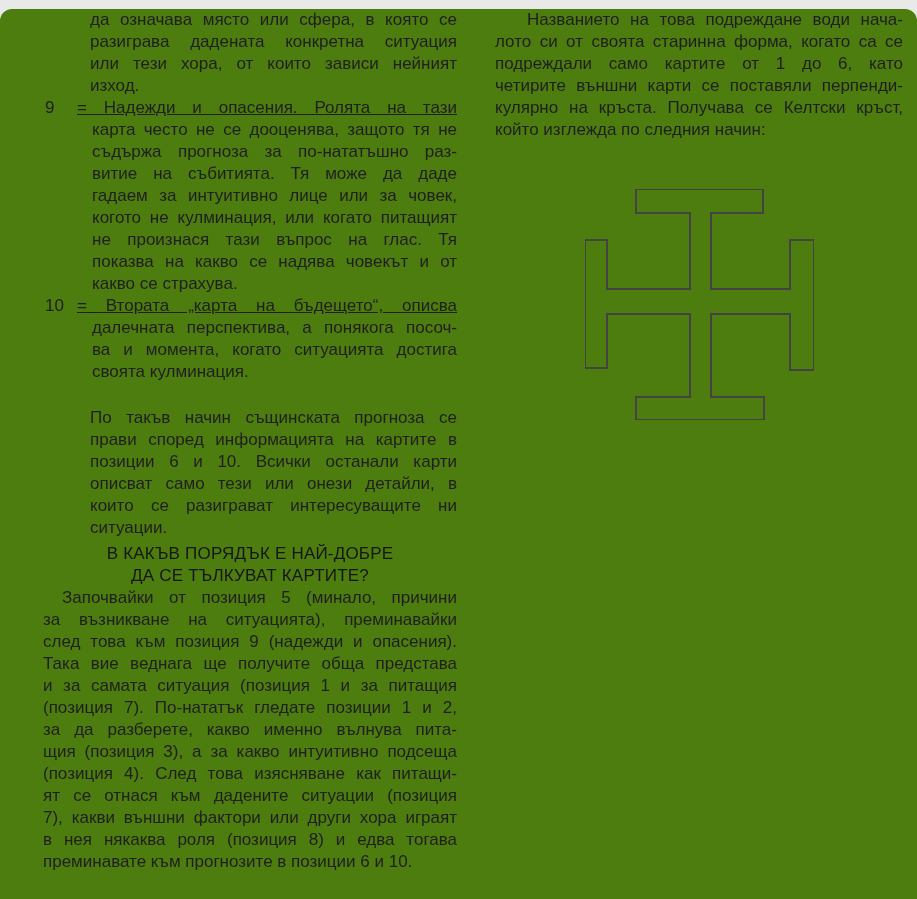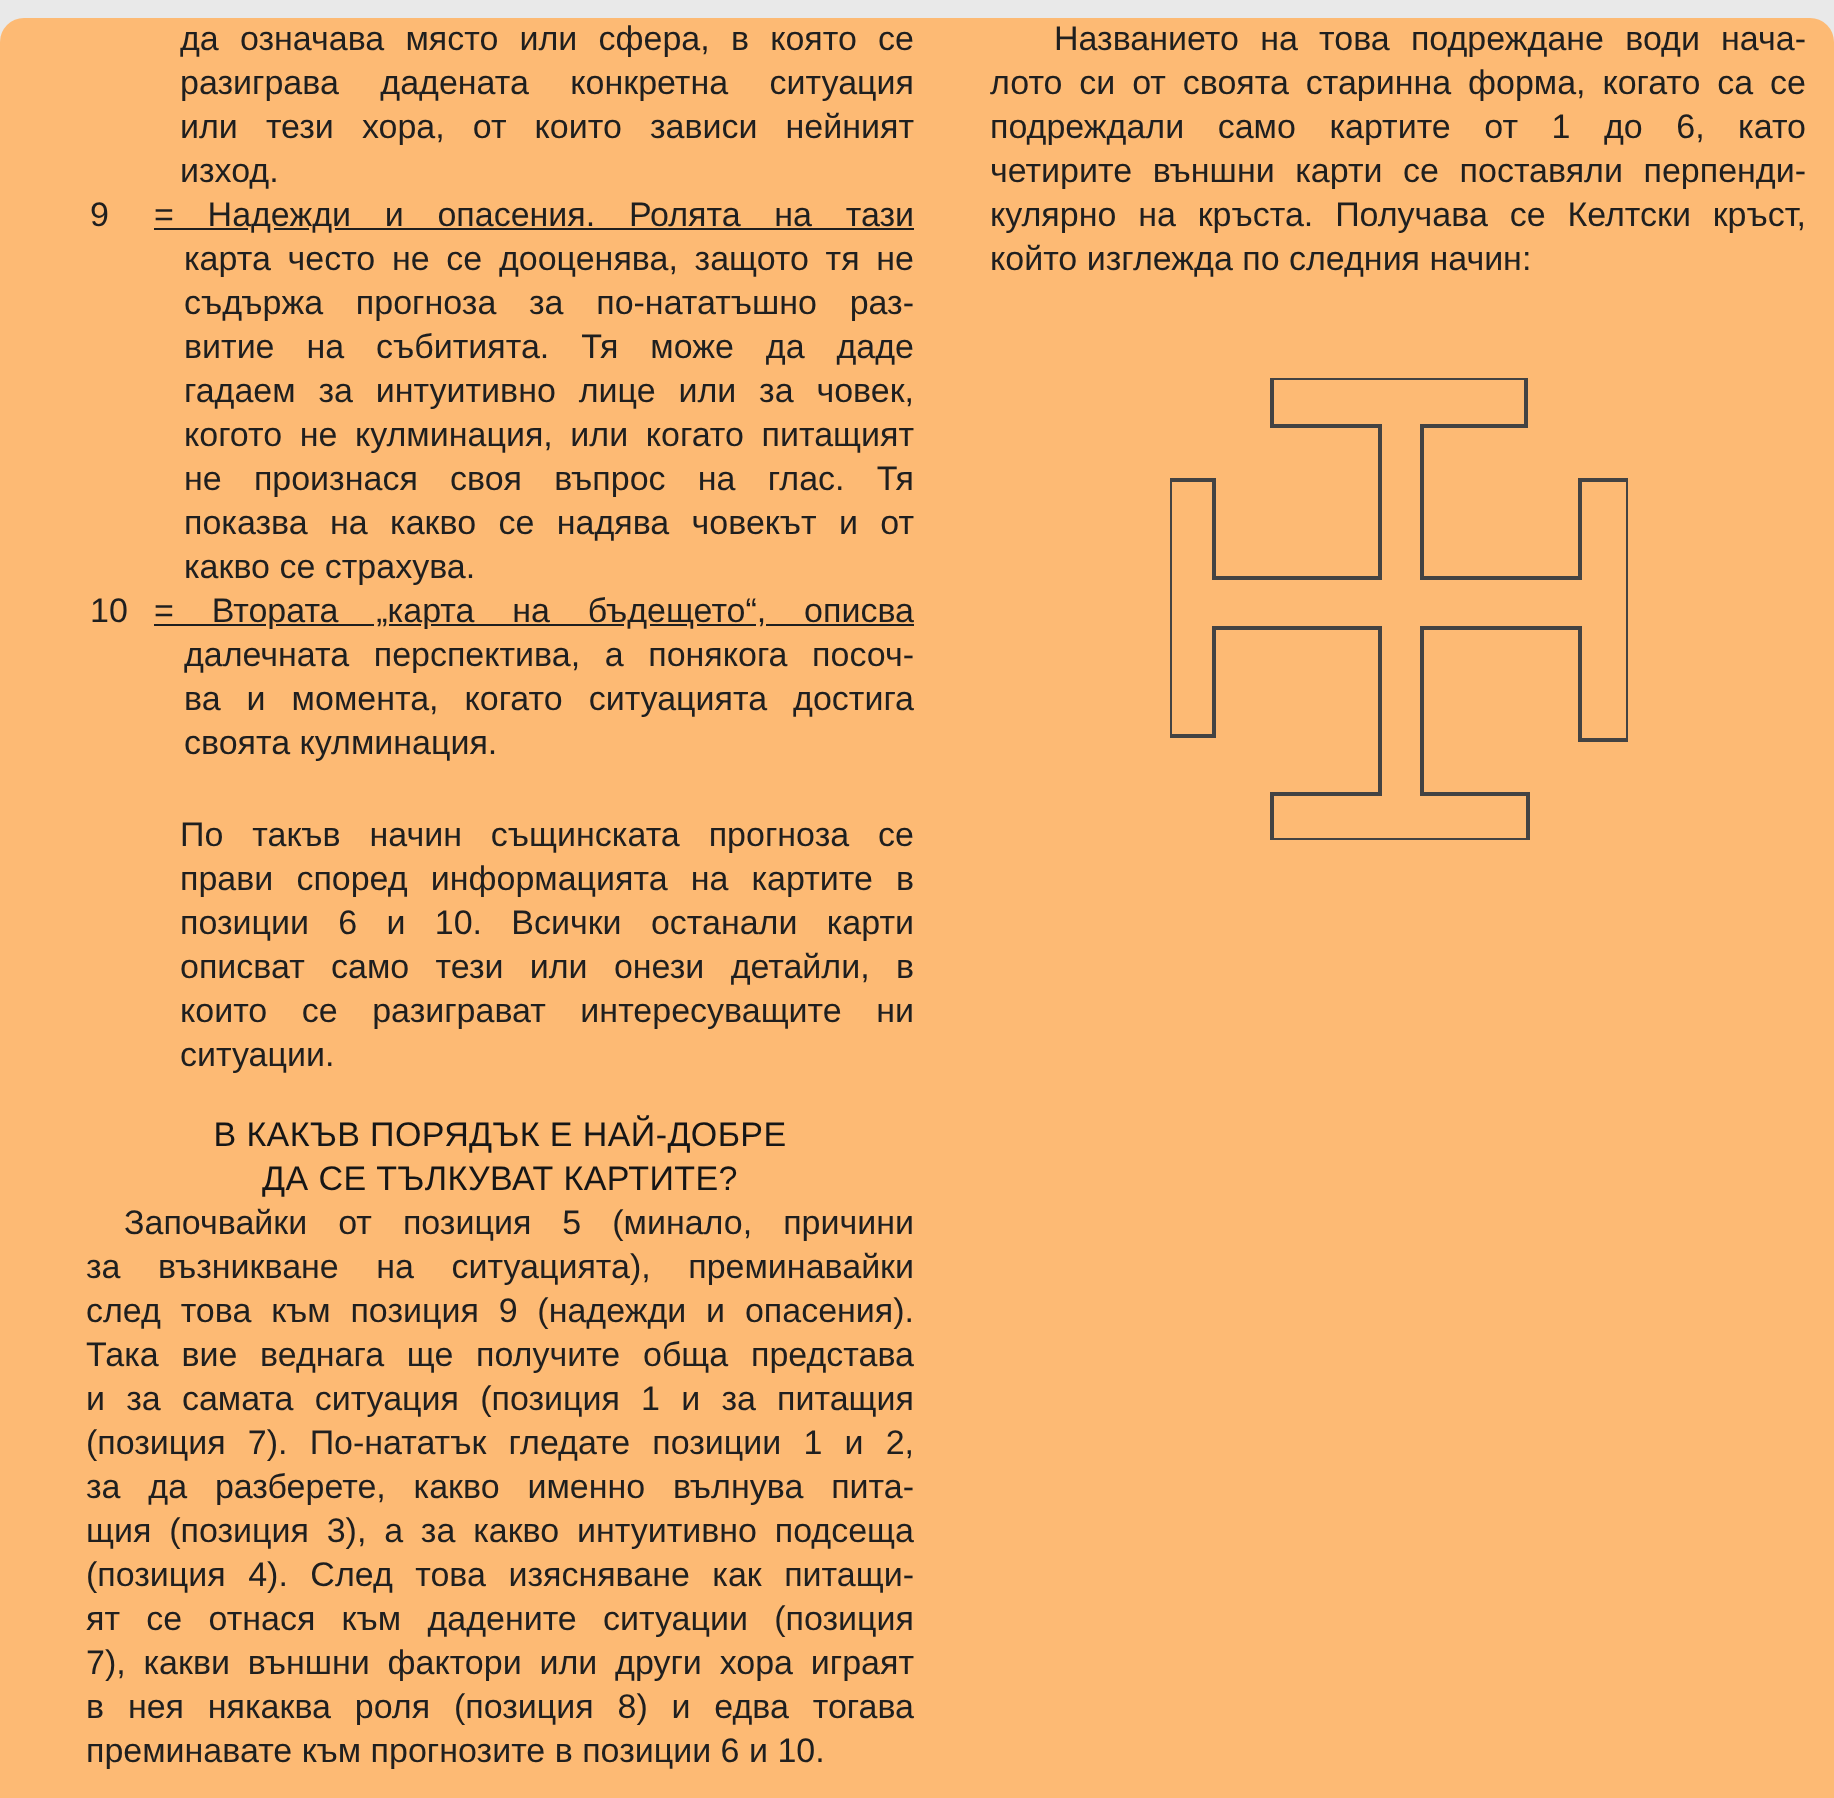--- a/index.html
+++ b/index.html
@@ -10,21 +10,21 @@
     background: #e9e9e9;
     overflow: hidden;
     font-family: "Liberation Sans", "DejaVu Sans", sans-serif;
   }
   .page-card {
     position: absolute;
     top: 9px;
     left: 0;
     width: 917px;
     height: 890px;
-    background: #fdba74;
+    background: #4d7c0f;
     border-radius: 12px 12px 0 0;
   }
   .col {
     position: absolute;
     top: 0;
     font-size: 17px;
     line-height: 22px;
     color: #1f1f1f;
   }
   .col-left  { left: 43px;  width: 414px; }
@@ -43,21 +43,21 @@
   .hang { margin-left: 47px; width: 367px; }
 
   
   .list-item { display: flex; }
   .item-num  { flex: none; width: 47px; padding-left: 2px; }
   .item-text { width: 367px; }
   .item-text > div:first-child { margin-left: -15px; text-decoration: underline; }
 
   .gap-block { height: 24px; }
 
-  .section-heading { margin-top: 18px; }
+  .section-heading { margin-top: 4px; }
   .section-heading > div {
     text-align: center;
     color: #161616;
     letter-spacing: 0.2px;
   }
 
   .p-order > div:first-child { text-indent: 19px; }
   .p-right-intro > div:first-child { text-indent: 32px; }
 
   .diagram-wrap {
@@ -82,21 +82,21 @@
 
     <div class="list-item">
       <div class="item-num">9</div>
       <div class="jlines item-text">
           <div>= Надежди и опасения. Ролята на тази</div>
           <div>карта често не се дооценява, защото тя не</div>
           <div>съдържа прогноза за по-нататъшно раз-</div>
           <div>витие на събитията. Тя може да даде</div>
           <div>гадаем за интуитивно лице или за човек,</div>
           <div>когото не кулминация, или когато питащият</div>
-          <div>не произнася своя въпрос на глас. Тя</div>
+          <div>не произнася тази въпрос на глас. Тя</div>
           <div>показва на какво се надява човекът и от</div>
           <div class="last">какво се страхува.</div>
         </div>
     </div>
 
     <div class="list-item">
       <div class="item-num">10</div>
       <div class="jlines item-text">
           <div>= Втората „карта на бъдещето“, описва</div>
           <div>далечната перспектива, а понякога посоч-</div>

